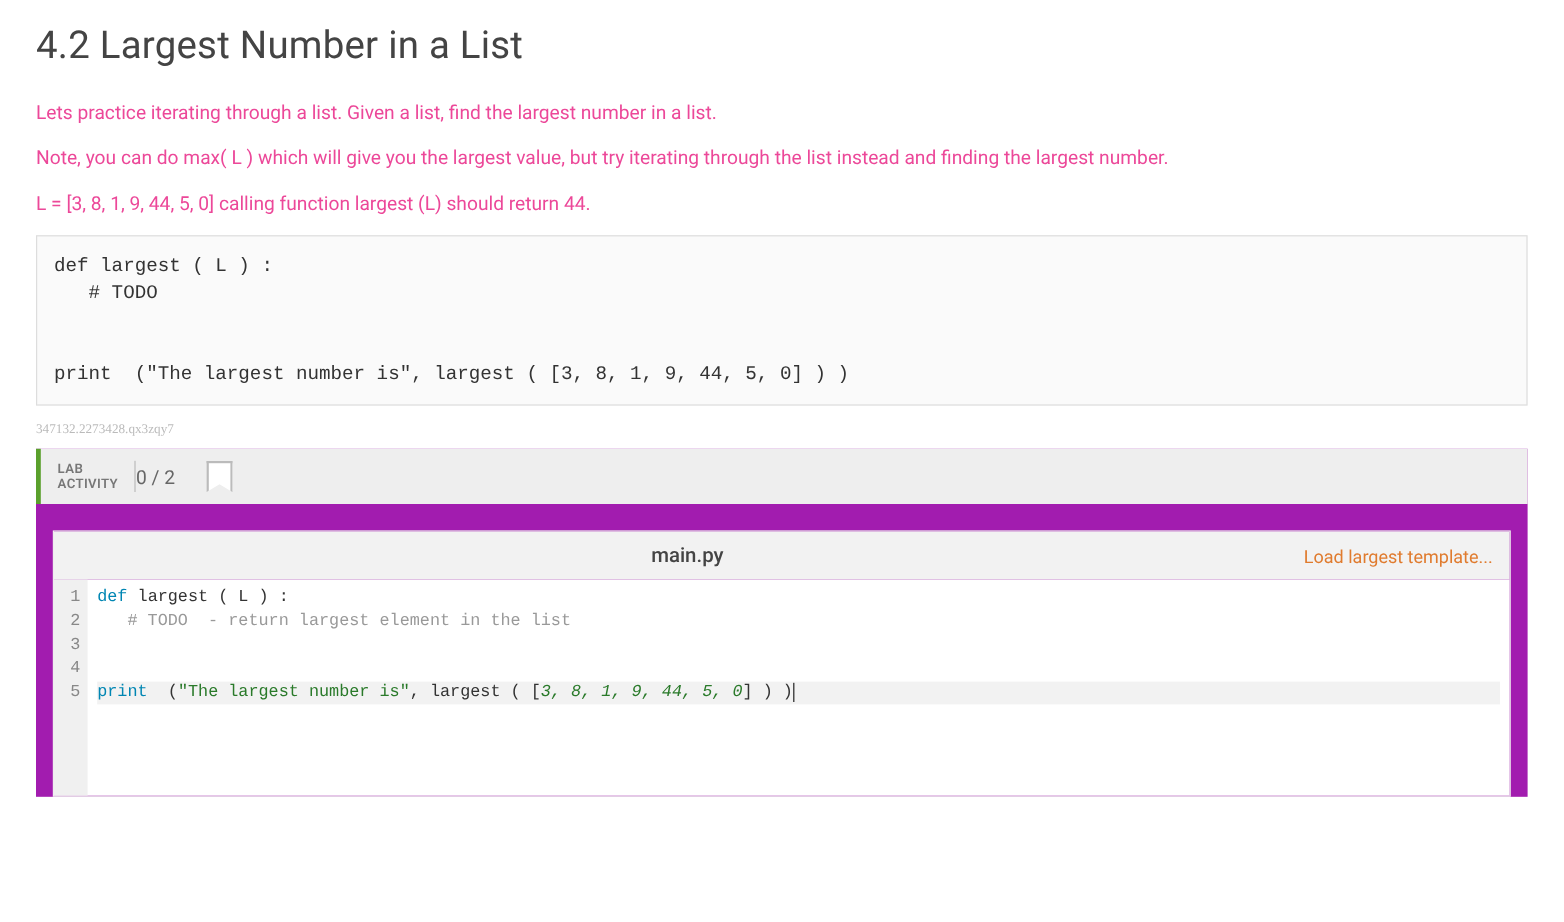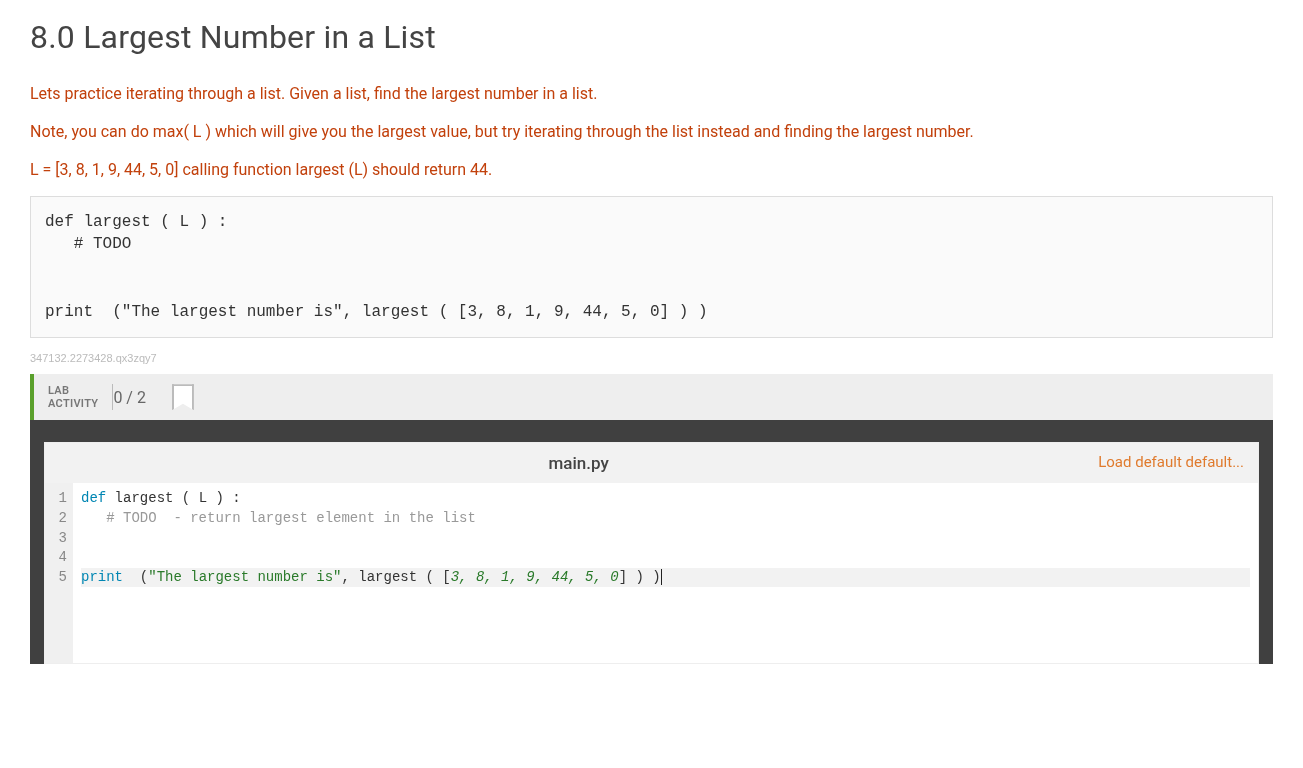--- a/index.html
+++ b/index.html
@@ -12,46 +12,46 @@
     font-size: 16px;
   }
   h1.page-title {
     color: #444;
     font-weight: 400;
     font-size: 32px;
     margin: 18px 0 26px 0;
     letter-spacing: 0.2px;
   }
   p.desc {
-    color: #c2410c;
+    color: #ec4899;
     font-size: 16px;
     line-height: 1.5;
     margin: 14px 0;
   }
   .code-block {
     border: 1px solid #ddd;
     background: #fafafa;
     padding: 14px 14px;
     font-family: "Courier New", Courier, monospace;
     font-size: 16px;
     white-space: pre;
     color: #333;
     line-height: 1.4;
     margin: 10px 0 14px 0;
     overflow-x: auto;
   }
   .watermark {
     font-size: 11px;
     color: #bbb;
     margin: 6px 0 10px 0;
-    font-family: Liberation Sans, sans-serif;
+    font-family: Liberation Serif, serif;
   }
   .lab-panel {
     border: 0;
-    background: #404040;
+    background: #a21caf;
     margin-top: 4px;
   }
   .lab-header {
     display: flex;
     align-items: center;
     border-left: 4px solid #5aa02c;
     background: #eeeeee;
     padding: 10px 14px;
     color: #555;
   }
@@ -84,21 +84,21 @@
     position: relative;
     clip-path: polygon(0 0, 100% 0, 100% 100%, 50% 75%, 0 100%);
     background: #fff;
   }
   .editor-wrap {
     margin: 22px 14px 0 14px;
     border: 1px solid #eee;
   }
   .editor-header {
     display: flex;
-    align-items: flex-start;
+    align-items: flex-end;
     background: #f2f2f2;
     padding: 10px 14px;
     position: relative;
   }
   .editor-filename {
     flex: 1;
     text-align: center;
     font-size: 17px;
     font-weight: 500;
     color: #444;
@@ -143,21 +143,21 @@
   .cursor {
     display: inline-block;
     border-right: 1px solid #222;
     height: 1.1em;
     vertical-align: text-bottom;
   }
 </style>
 </head>
 <body>
 
-<h1 class="page-title">8.0 Largest Number in a List</h1>
+<h1 class="page-title">4.2 Largest Number in a List</h1>
 
 <p class="desc">Lets practice iterating through a list. Given a list, find the largest number in a list.</p>
 <p class="desc">Note, you can do max( L ) which will give you the largest value, but try iterating through the list instead and finding the largest number.</p>
 <p class="desc">L = [3, 8, 1, 9, 44, 5, 0] calling function largest (L) should return 44.</p>
 
 <div class="code-block">def largest ( L ) :
    # TODO
 
 
 print  ("The largest number is", largest ( [3, 8, 1, 9, 44, 5, 0] ) )</div>
@@ -168,21 +168,21 @@
   <div class="lab-header">
     <div class="lab-activity-label">LAB
 ACTIVITY</div>
     <div class="lab-score">0 / 2</div>
     <div class="bookmark-icon"></div>
   </div>
 
   <div class="editor-wrap">
     <div class="editor-header">
       <div class="editor-filename">main.py</div>
-      <div class="load-default">Load default default...</div>
+      <div class="load-default">Load largest template...</div>
     </div>
     <div class="editor-body">
       <div class="gutter">
         <span class="ln">1</span>
         <span class="ln">2</span>
         <span class="ln">3</span>
         <span class="ln">4</span>
         <span class="ln">5</span>
       </div>
       <div class="code-area"><span class="code-line"><span class="kw">def</span><span> largest ( L ) :</span></span><span class="code-line"><span class="cm">   # TODO  - return largest element in the list</span></span><span class="code-line"> </span><span class="code-line"> </span><span class="code-line hl"><span class="kw">print</span><span>  (</span><span class="str">"The largest number is"</span><span>, largest ( [</span><span class="num">3, 8, 1, 9, 44, 5, 0</span><span>] ) )</span><span class="cursor"></span></span></div>

